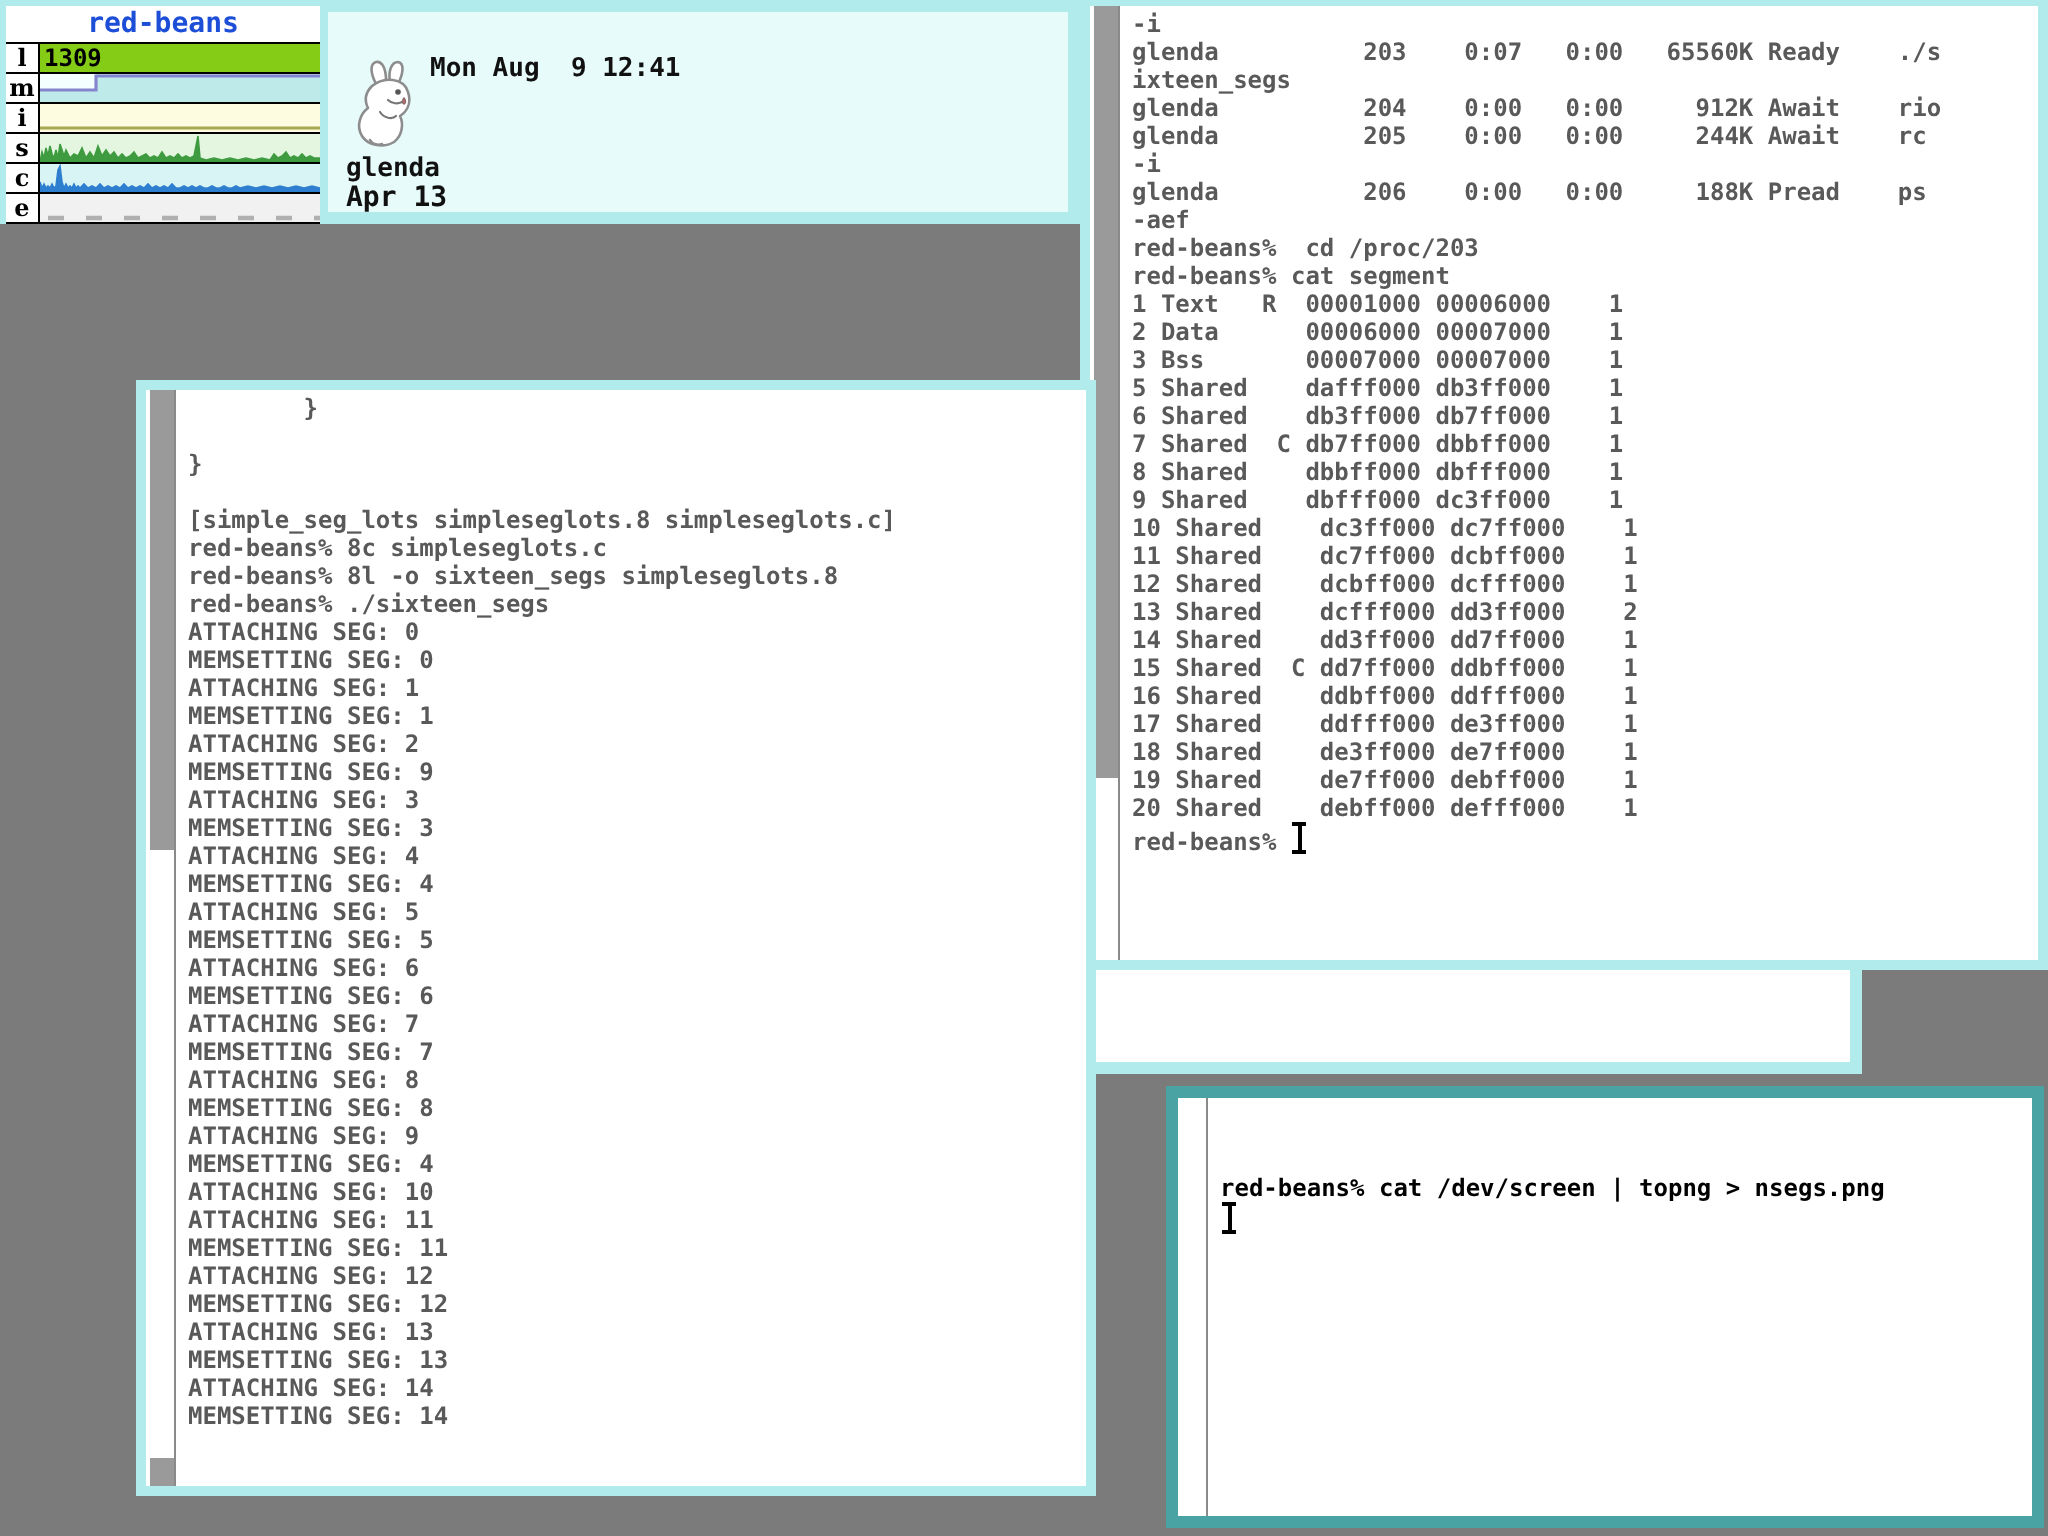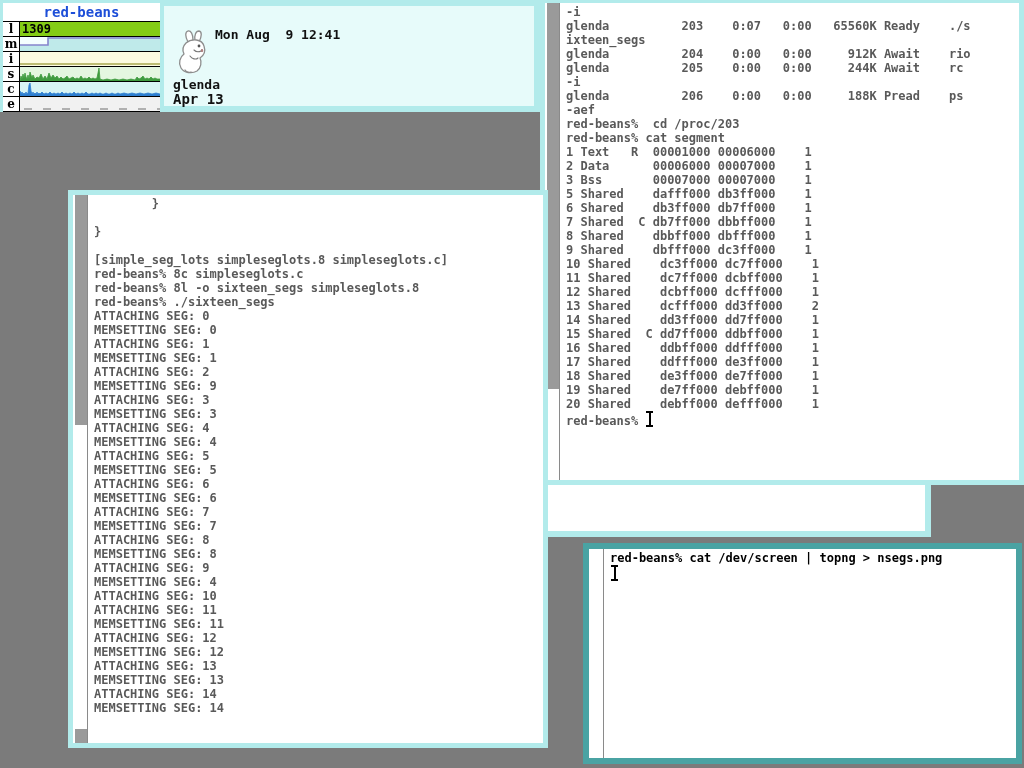--- a/index.html
+++ b/index.html
@@ -10,21 +10,21 @@
   .b-active{border:6px solid #4aa3a3;}
 
   
   .term{display:flex;align-items:stretch;height:100%;background:#fff;}
   .sb{width:12px;margin-left:2px;position:relative;background:#9a9a9a;border-right:1px solid #8a8a8a;flex:none;}
   .sb.all-visible{background:#fff;}
   .sb .thumb{position:absolute;left:0;right:0;background:#fff;}
   .ttext{flex:1;padding:2px 0 0 6px;font-size:12px;line-height:14px;font-weight:bold;
          color:#595959;overflow:hidden;}
   .t-line{white-space:pre;height:14px;}
-  .active-text .ttext{color:#000;}
+  .active-text .ttext{color:#000;margin-top:36px;}
   .cursor{display:inline-block;width:7px;height:12px;vertical-align:-2px;margin-left:1px;
           border-top:2px solid #000;border-bottom:2px solid #000;
           background:linear-gradient(#000,#000) 50% 0/2px 100% no-repeat;}
 
   
   .stats{left:0;top:0;width:163px;height:112px;border:3px solid #b2ebeb;}
   .stats-title{height:18px;font-size:14px;font-weight:bold;color:#1d4ed8;text-align:center;
                line-height:18px;background:#fff;}
   .stats-body{border-top:1px solid #000;}
   .srow{display:flex;height:14px;border-bottom:1px solid #000;}

